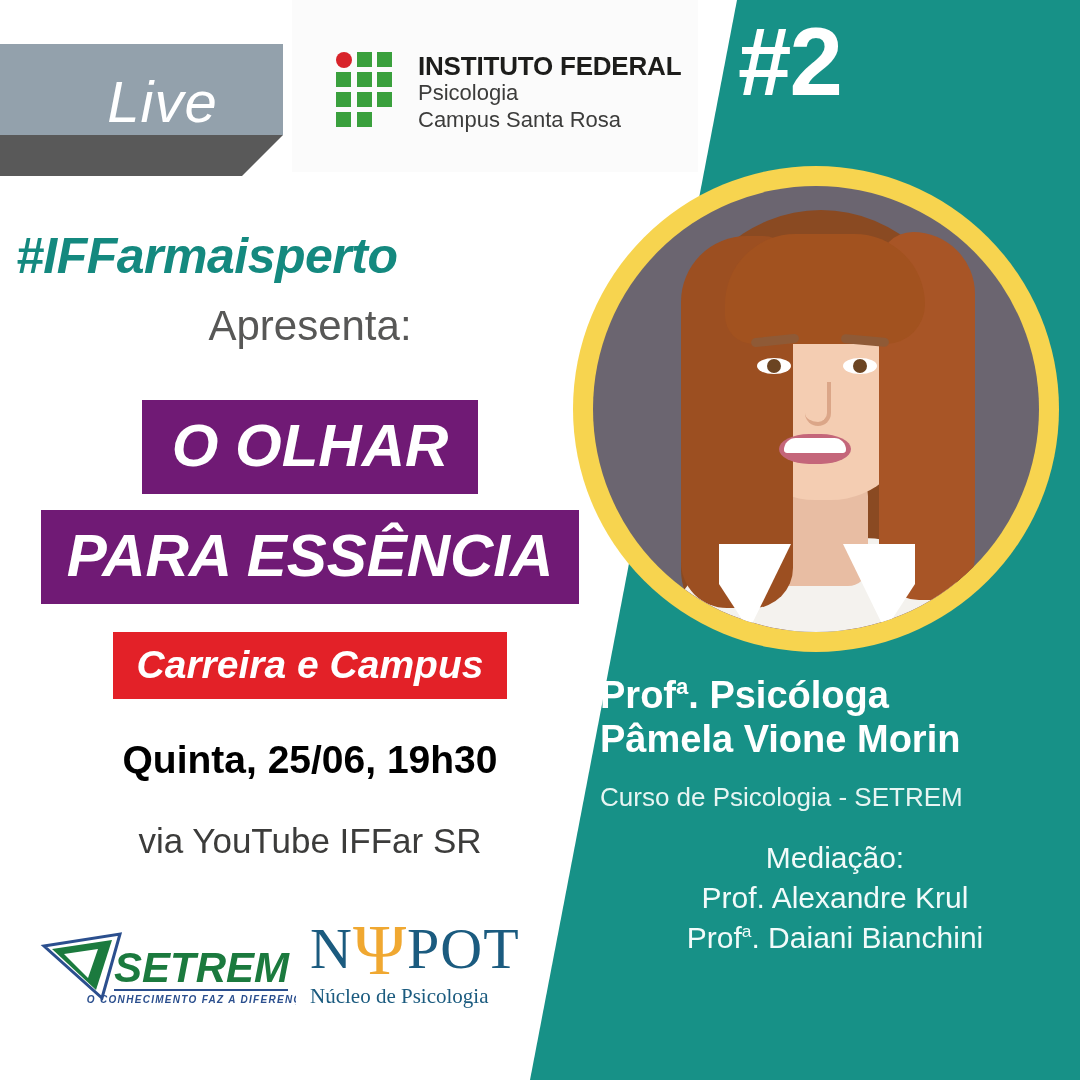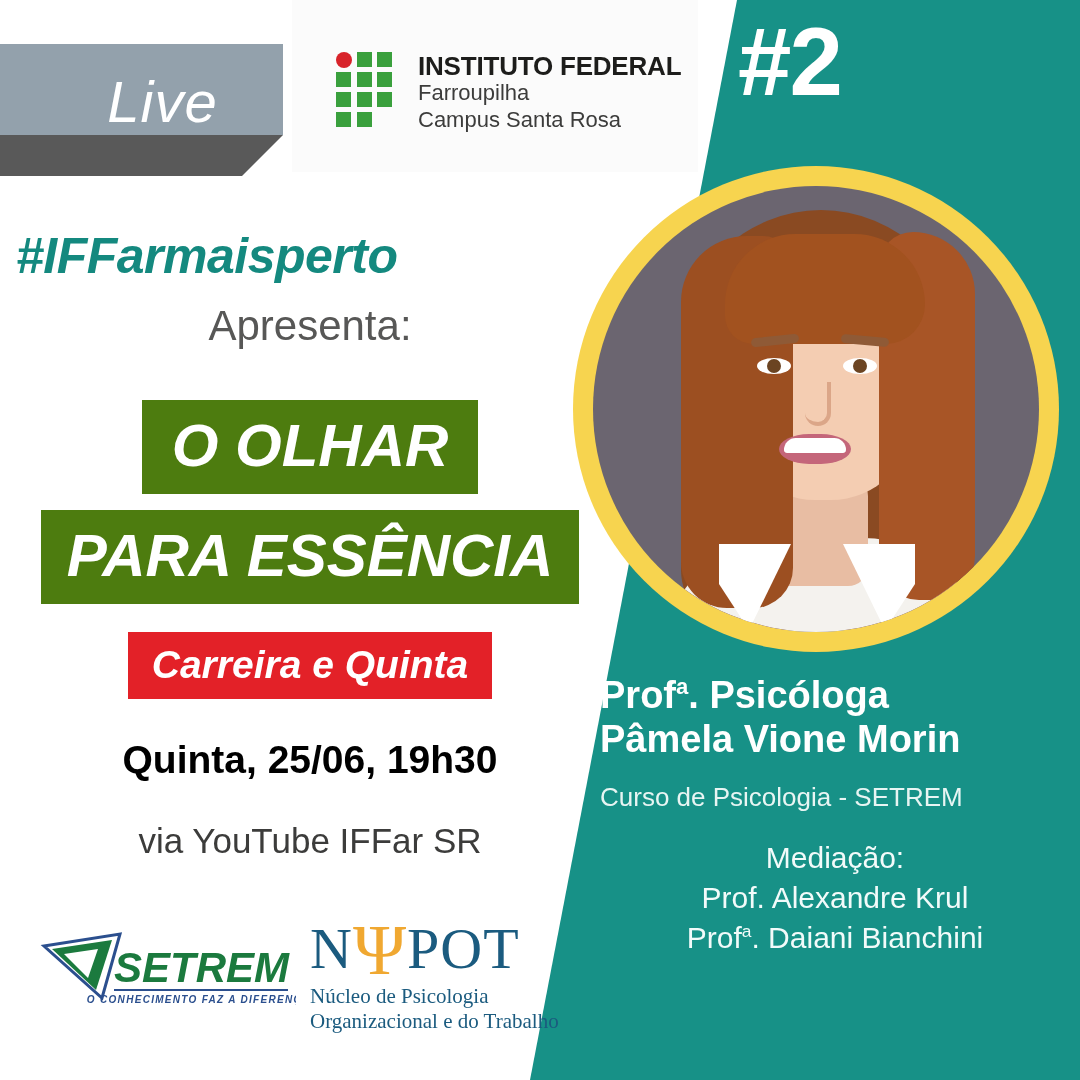--- a/index.html
+++ b/index.html
@@ -153,21 +153,21 @@
   .title-wrap {
     position: absolute;
     left: 0; top: 400px;
     width: 620px;
     display: flex;
     flex-direction: column;
     align-items: center;
     z-index: 6;
   }
   .title-line {
-    background: #4d7c0f;
+    background: #701a75;
     color: #ffffff;
     font-weight: bold;
     font-style: italic;
     line-height: 1;
     white-space: nowrap;
     text-align: right;
   }
   .title-line-1 {
     font-size: 60px;
     padding: 16px 30px 18px 30px;
@@ -409,34 +409,34 @@
       <span class="if-sq" style="left:21px;  top:20px;"></span>
       <span class="if-sq" style="left:41px;  top:20px;"></span>
       <span class="if-sq" style="left:0;     top:40px;"></span>
       <span class="if-sq" style="left:21px;  top:40px;"></span>
       <span class="if-sq" style="left:41px;  top:40px;"></span>
       <span class="if-sq" style="left:0;     top:60px;"></span>
       <span class="if-sq" style="left:21px;  top:60px;"></span>
     </div>
     <div class="if-text">
       <div class="if-title">INSTITUTO FEDERAL</div>
-      <div class="if-sub">Farroupilha</div>
+      <div class="if-sub">Psicologia</div>
       <div class="if-sub">Campus Santa Rosa</div>
     </div>
   </div>
 
   <div class="issue-number">#2</div>
 
   <div class="hashtag">#IFFarmaisperto</div>
   <div class="presents">Apresenta:</div>
 
   <div class="title-wrap">
     <div class="title-line title-line-1">O OLHAR</div>
     <div class="title-line title-line-2">PARA ESSÊNCIA</div>
-    <div class="subtitle-line">Carreira e Quinta</div>
+    <div class="subtitle-line">Carreira e Campus</div>
   </div>
 
   <div class="when">Quinta, 25/06, 19h30</div>
   <div class="channel">via YouTube IFFar SR</div>
 
   <div class="setrem-logo">
     <svg viewBox="0 0 258 82" width="258" height="82">
       <g>
         <path d="M6 22 L82 10 L64 74 Z" fill="none" stroke="#2b4f8e" stroke-width="3"></path>
         <path d="M14 25 L74 16 L58 66 Z" fill="#1b7a3e"></path>
@@ -444,21 +444,20 @@
       </g>
       <text x="76" y="58" font-family="Liberation Sans, sans-serif" font-size="42" font-weight="bold" font-style="italic" fill="#1b7a3e">SETREM</text>
       <line x1="76" y1="66" x2="250" y2="66" stroke="#2b4f8e" stroke-width="2"></line>
       <text x="163" y="79" text-anchor="middle" font-family="Liberation Sans, sans-serif" font-size="10" font-weight="bold" font-style="italic" letter-spacing="1.3" fill="#2b4f8e">O CONHECIMENTO FAZ A DIFERENÇA!</text>
     </svg>
   </div>
 
   <div class="npot-logo">
     <div class="npot-word"><span>N</span><span class="npot-psi">Ψ</span><span>POT</span></div>
     <div class="npot-sub">Núcleo de Psicologia</div>
-    <div class="npot-sub" style="margin-top:0">Organizacional e do Trabalho</div>
   </div>
 
   <div class="portrait">
     <div class="portrait-inner">
       <span class="pf pf-hairback"></span>
       <span class="pf pf-shoulder"></span>
       <span class="pf pf-neck"></span>
       <span class="pf pf-face"></span>
       <span class="pf pf-hair-l"></span>
       <span class="pf pf-hair-r"></span>

